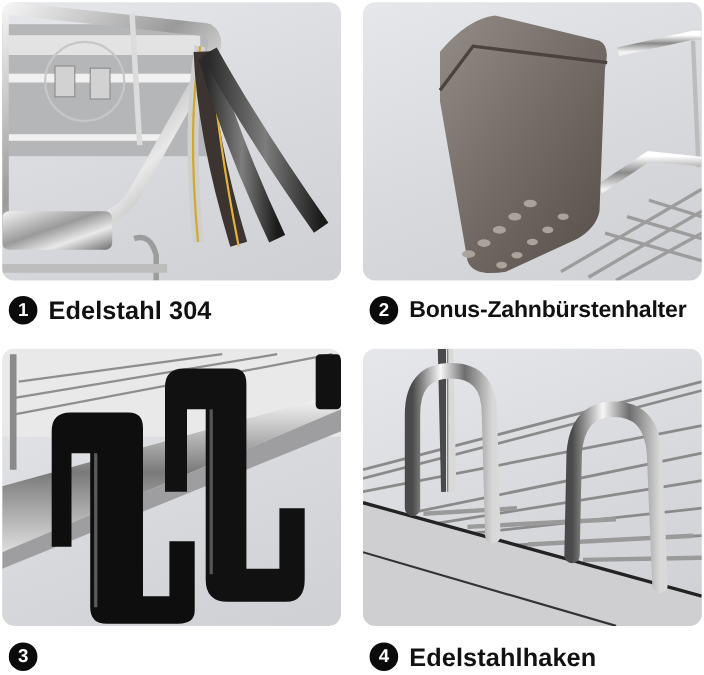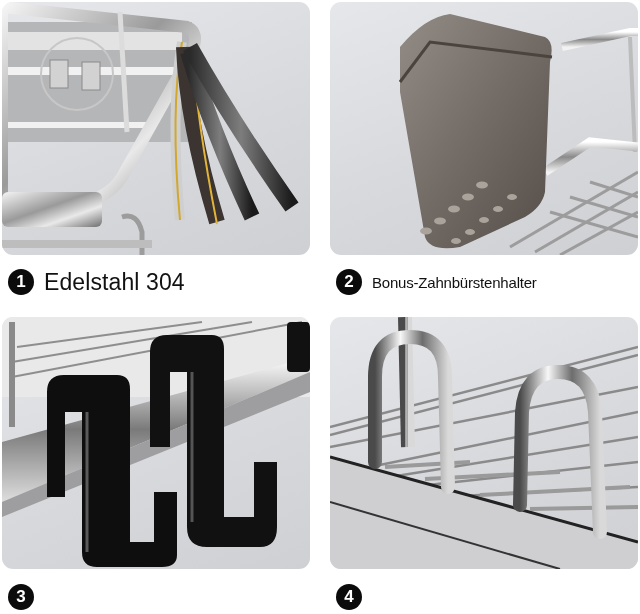--- a/index.html
+++ b/index.html
@@ -16,24 +16,24 @@
   .caption {
     position: absolute; left: 6px; display: flex; align-items: center; gap: 10px;
     height: 36px;
   }
   .badge {
     width: 26px; height: 26px; border-radius: 50%; background: #0b0b0b; color: #ffffff;
     font-weight: bold; font-size: 17px; display: flex; align-items: center; justify-content: center;
     font-family: "Liberation Sans", sans-serif; flex-shrink: 0;
   }
   .label {
-    font-weight: normal; font-size: 23px; color: #111111; letter-spacing: 0.1px;
+    font-weight: bold; font-size: 23px; color: #111111; letter-spacing: 0.1px;
     font-family: "Liberation Sans", sans-serif; white-space: nowrap; text-align: center;
   }
-  .label.narrow { font-size: 15px; letter-spacing: -0.2px; }
+  .label.narrow { font-size: 21px; letter-spacing: -0.2px; }
 
   #c1 { left: 2px; top: 2px; }
   #c2 { left: 330px; top: 2px; }
   #c3 { left: 2px; top: 317px; }
   #c4 { left: 330px; top: 317px; }
   #c1 .caption, #c2 .caption { top: 262px; }
   #c3 .caption, #c4 .caption { top: 262px; }
   #c3 .panel, #c4 .panel { height: 252px; }
 </style>
 </head>
@@ -191,14 +191,15 @@
         <line x1="95" y1="162" x2="230" y2="155"></line>
         <line x1="150" y1="178" x2="300" y2="170"></line>
         <line x1="200" y1="192" x2="308" y2="190"></line>
       </g>
       <path d="M45 145 L45 60 Q45 20 80 20 Q115 20 115 60 L118 170" fill="none" stroke="url(#tube)" stroke-width="14" stroke-linecap="round"></path>
       <path d="M190 188 L192 95 Q195 55 228 55 Q262 55 265 95 L270 215" fill="none" stroke="url(#tube)" stroke-width="14" stroke-linecap="round"></path>
     </svg>
   </div>
   <div class="caption">
     <span class="badge">4</span>
+    <span class="label">Edelstahlhaken</span>
   </div>
 </div>
 
 </body></html>

